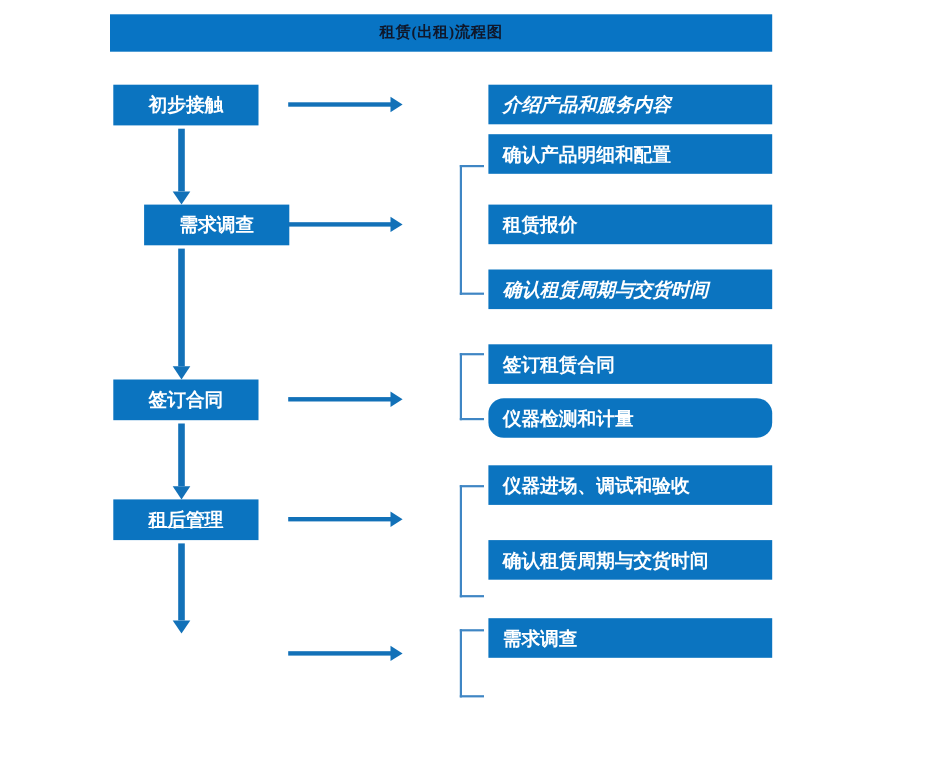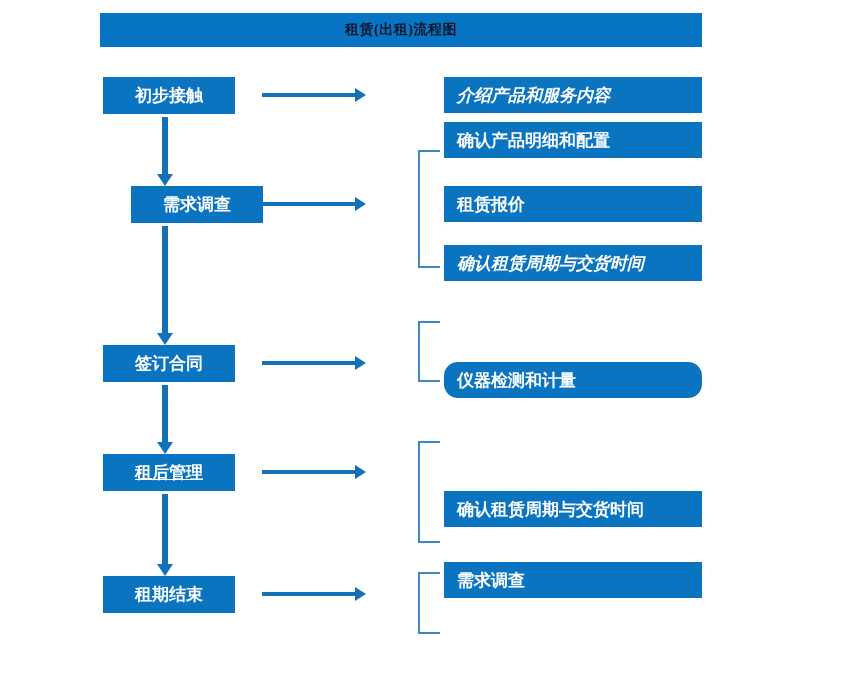--- a/index.html
+++ b/index.html
@@ -126,21 +126,20 @@
 <body>
 
 <div id="canvas">
 
   <div class="title-bar">租赁(出租)流程图</div>
 
   <div class="node stage" style="top:77px;">初步接触</div>
   <div class="node stage" style="top:186px;margin-left:28px;">需求调查</div>
   <div class="node stage" style="top:345px;">签订合同</div>
   <div class="node stage" style="top:454px;text-decoration:underline;">租后管理</div>
-  <div class="node stage" style="top:576px;">租期结束</div>
 
   <div class="v-arrow" style="top:117px; height:69px;">
     <div class="shaft" style="height:57px;"></div>
     <div class="head"></div>
   </div>
   <div class="v-arrow" style="top:226px; height:119px;">
     <div class="shaft" style="height:107px;"></div>
     <div class="head"></div>
   </div>
   <div class="v-arrow" style="top:385px; height:69px;">
@@ -177,19 +176,21 @@
   <div class="bracket" style="top:321px; height:61px;"></div>
   <div class="bracket" style="top:441px; height:102px;"></div>
   <div class="bracket" style="top:572px; height:62px;"></div>
 
   <div class="node detail" style="top:77px;font-style:italic;">介绍产品和服务内容</div>
 
   <div class="node detail" style="top:122px;">确认产品明细和配置</div>
   <div class="node detail" style="top:186px;">租赁报价</div>
   <div class="node detail" style="top:245px;font-style:italic;">确认租赁周期与交货时间</div>
 
+  <div class="node detail" style="top:313px;">签订租赁合同</div>
   <div class="node detail" style="top:362px;border-radius:14px;">仪器检测和计量</div>
 
+  <div class="node detail" style="top:423px;">仪器进场、调试和验收</div>
   <div class="node detail" style="top:491px;">确认租赁周期与交货时间</div>
 
   <div class="node detail" style="top:562px;">需求调查</div>
 
 </div>
 
 </body></html>

